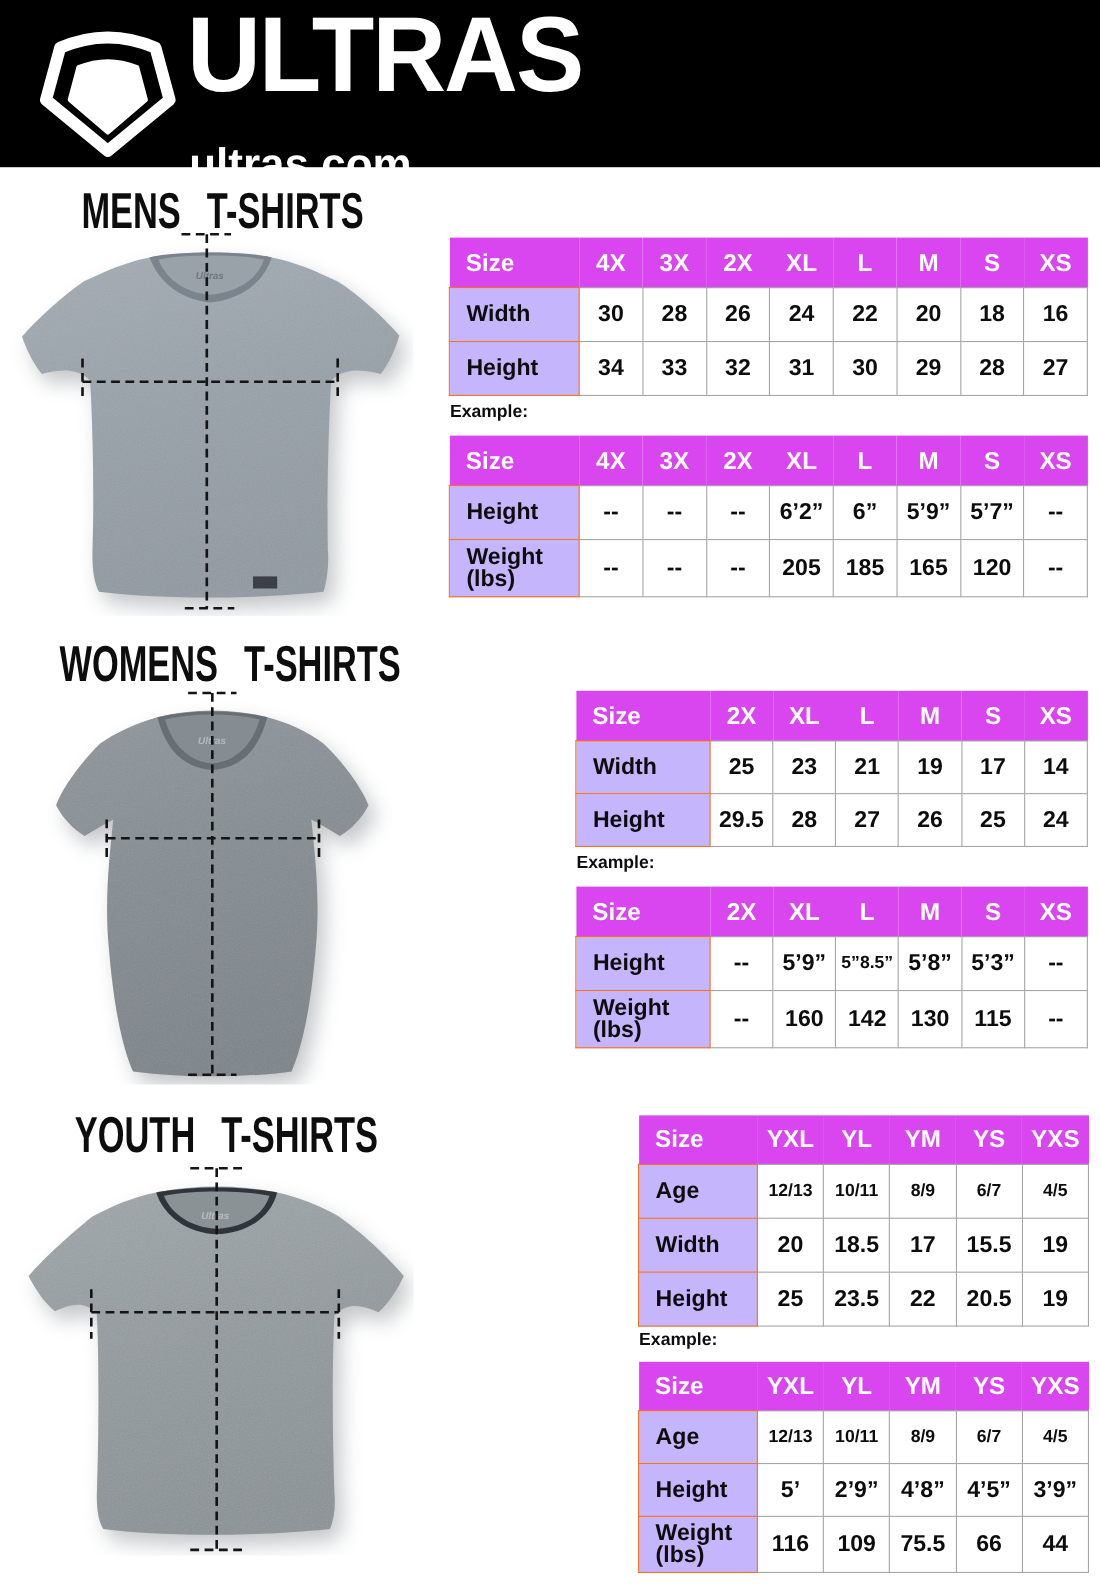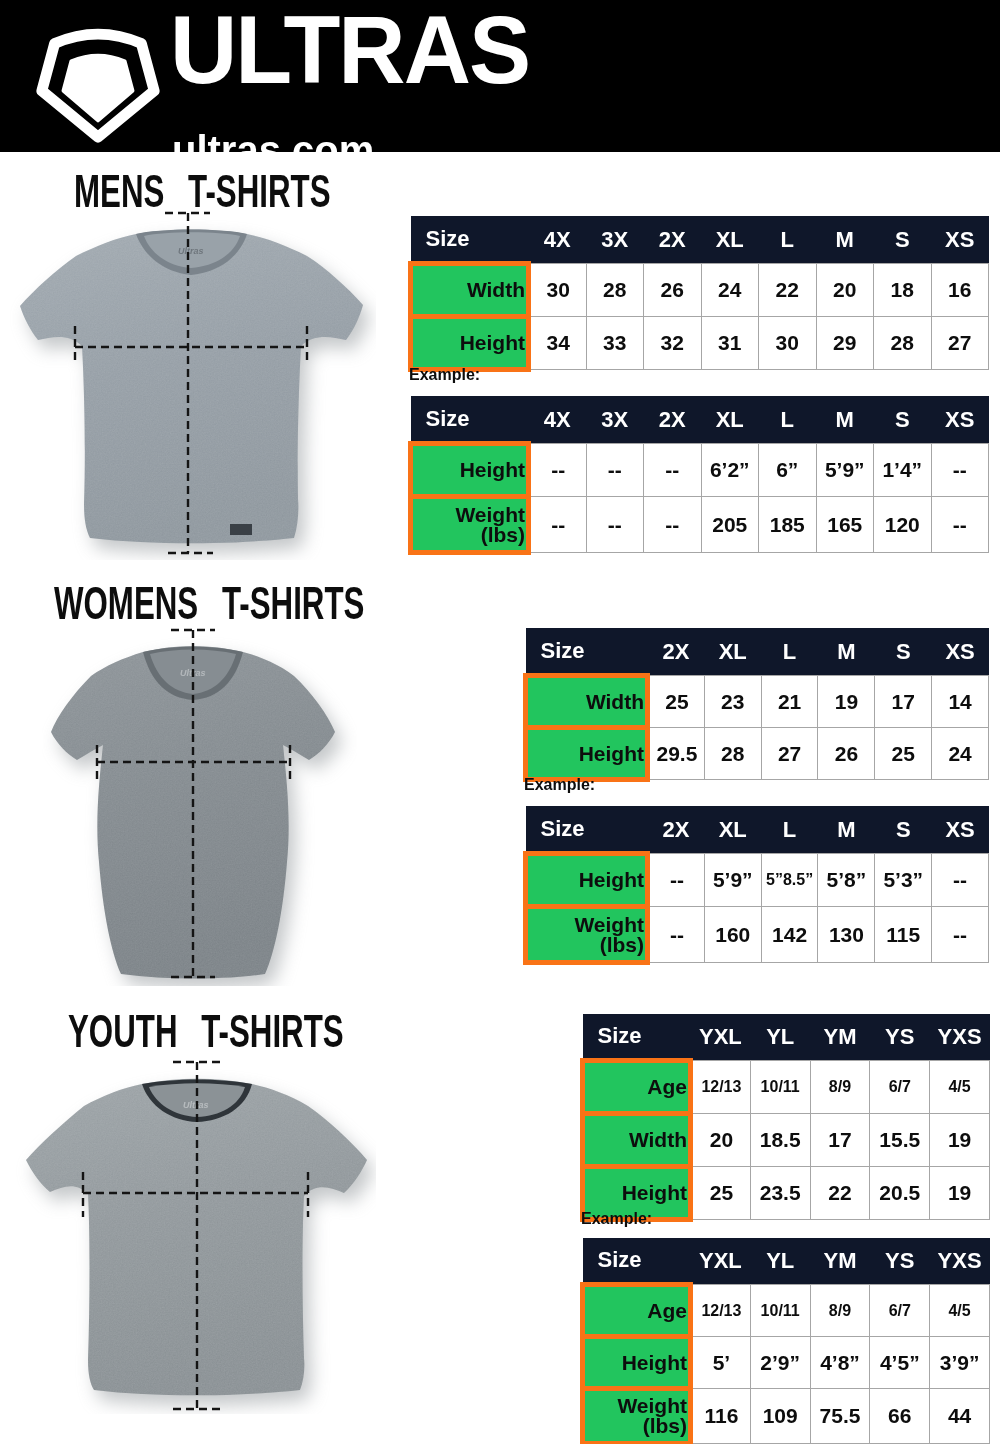--- a/index.html
+++ b/index.html
@@ -30,27 +30,27 @@
     transform:scaleX(.68);transform-origin:left top;white-space:nowrap;
     letter-spacing:0px;word-spacing:22px;line-height:1;
   }
   
   .shirt{position:absolute;}
   .shirt .body-group{filter:drop-shadow(7px 10px 9px rgba(125,130,136,.45));}
   
   .tbl-wrap{position:absolute;}
   table.size-table{border-collapse:collapse;table-layout:fixed;width:100%;}
   table.size-table thead th{
-    background:#0f172a;color:#fff;font-weight:bold;font-size:22px;
+    background:#d946ef;color:#fff;font-weight:bold;font-size:22px;
     text-align:center;padding:0;border:0;
   }
   table.size-table thead th:first-child{text-align:left;padding-left:15px;}
   table.size-table tbody th{
-    background:#22c55e;color:#0d0d0d;font-weight:bold;font-size:21px;
-    text-align:right;padding-left:15px;border:5px solid #f97316;
+    background:#c4b5fd;color:#0d0d0d;font-weight:bold;font-size:21px;
+    text-align:left;padding-left:15px;border:1px solid #f97316;
   }
   table.size-table tbody th.multi{font-size:21px;line-height:.95;white-space:pre-line;}
   table.size-table tbody td{
     background:#fff;color:#0d0d0d;font-weight:bold;font-size:21px;
     text-align:center;border:1px solid #a6a6a6;padding:0;
   }
   table.size-table tbody td.sm{font-size:16px;margin-top:24px;}
   .example-label{position:absolute;font-size:16px;font-weight:bold;color:#0d0d0d;}
   
   .mens-title  {left:74px;  top:168px;}
@@ -223,21 +223,21 @@
         </thead>
         <tbody>
           <tr>
             <th>Height</th>
             <td>--</td>
             <td>--</td>
             <td>--</td>
             <td>6’2”</td>
             <td>6”</td>
             <td>5’9”</td>
-            <td>1’4”</td>
+            <td>5’7”</td>
             <td>--</td>
           </tr>
           <tr>
             <th class="multi">Weight
 (lbs)</th>
             <td>--</td>
             <td>--</td>
             <td>--</td>
             <td>205</td>
             <td>185</td>

